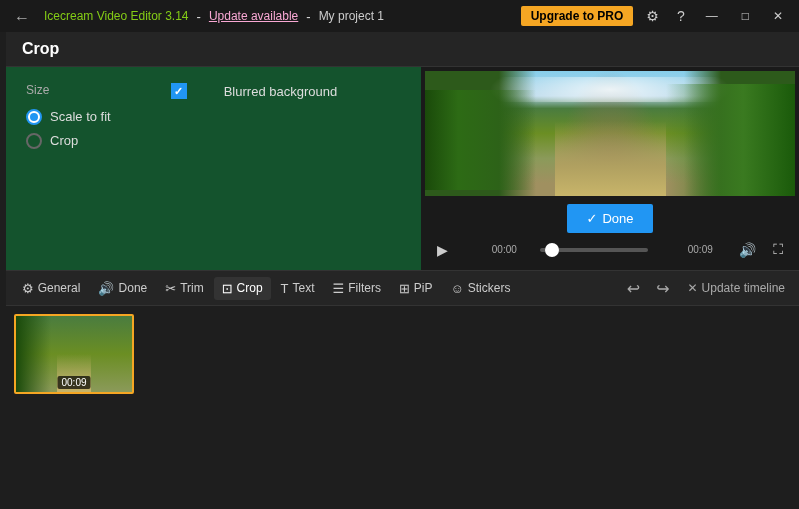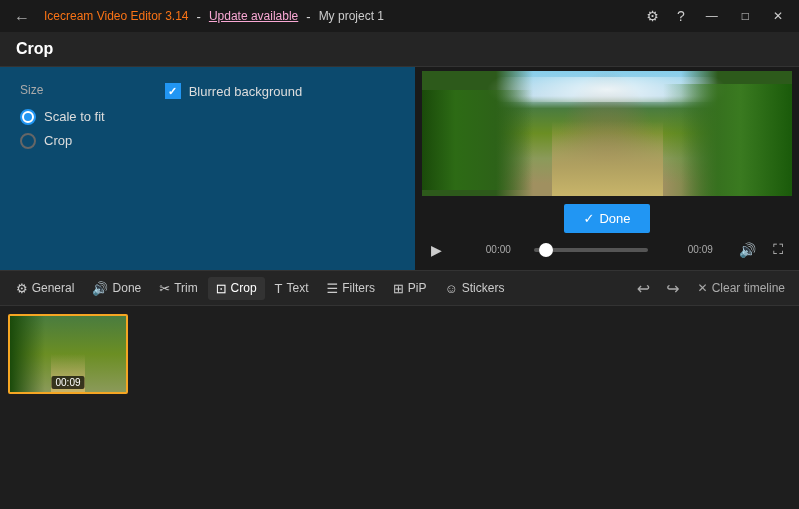--- a/index.html
+++ b/index.html
@@ -27,21 +27,21 @@
       align-items: center;
       gap: 8px;
     }
     #titlebar-back {
       color: #aaa;
       font-size: 16px;
       cursor: pointer;
       padding: 2px 6px;
     }
     #titlebar-app {
-      color: #f97316;
+      color: #84cc16;
       font-size: 12px;
     }
     #titlebar-update {
       color: #f9a8d4;
       font-size: 12px;
       text-decoration: underline;
       cursor: pointer;
     }
     #titlebar-project {
       color: #ccc;
@@ -77,37 +77,38 @@
       padding: 2px 8px;
       background: none;
       border: none;
     }
 
     
     #main {
       display: flex;
       flex-direction: column;
       height: calc(509px - 32px);
+      padding-left: 6px;
     }
 
     
     #page-title-bar {
       background: #252525;
       padding: 8px 16px;
       font-size: 16px;
       font-weight: 600;
       color: #fff;
       border-bottom: 1px solid #333;
     }
 
     
     #crop-area {
       display: flex;
       flex: 1;
-      background: #0c4a6e;
+      background: #14532d;
       overflow: hidden;
     }
 
     
     #left-panel {
       width: 415px;
       padding: 16px 20px;
       display: flex;
       flex-direction: column;
       gap: 24px;
@@ -149,21 +150,21 @@
     .checkbox-box {
       width: 16px; height: 16px;
       background: #2196F3;
       border: none;
       display: flex; align-items: center; justify-content: center;
       color: #fff;
       font-size: 11px;
       font-weight: bold;
       flex-shrink: 0;
     }
-    .checkbox-label { font-size: 13px; color: #ddd; }
+    .checkbox-label { font-size: 13px; color: #ddd; margin-left: 29px; }
 
     
     #video-preview {
       flex: 1;
       display: flex;
       flex-direction: column;
       align-items: center;
       justify-content: flex-start;
       padding: 4px;
       background: #1a1a1a;
@@ -402,20 +403,21 @@
 <div id="titlebar">
   <div id="titlebar-left">
     <span id="titlebar-back">←</span>
     <span id="titlebar-app">Icecream Video Editor 3.14</span>
     <span> - </span>
     <span id="titlebar-update">Update available</span>
     <span> - </span>
     <span id="titlebar-project">My project 1</span>
   </div>
   <div id="titlebar-right">
+    <button id="upgrade-btn">Upgrade to PRO</button>
     <button class="title-icon-btn">⚙</button>
     <button class="title-icon-btn">?</button>
     <button class="win-btn">—</button>
     <button class="win-btn">□</button>
     <button class="win-btn" id="close-btn">✕</button>
   </div>
 </div>
 
 <div id="main">
 
@@ -507,21 +509,21 @@
     <div class="toolbar-item">
       <span class="toolbar-icon">☺</span>
       <span>Stickers</span>
     </div>
     <div class="toolbar-spacer"></div>
     <div class="toolbar-right">
       <button class="undo-redo-btn">↩</button>
       <button class="undo-redo-btn">↪</button>
       <button class="clear-timeline-btn">
         <span>✕</span>
-        <span>Clear timeline</span>
+        <span>Update timeline</span>
       </button>
     </div>
   </div>
 
   <div id="timeline">
     <div id="timeline-content">
       <div class="clip-item">
         <div class="clip-thumbnail">
           <div class="clip-left-green"></div>
           <div class="clip-path-overlay"></div>

